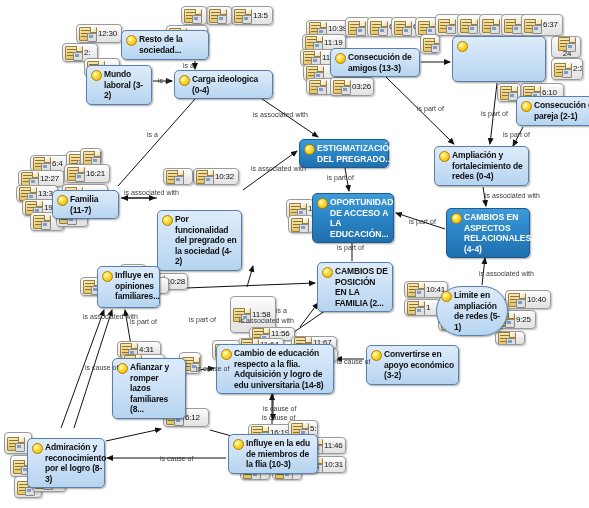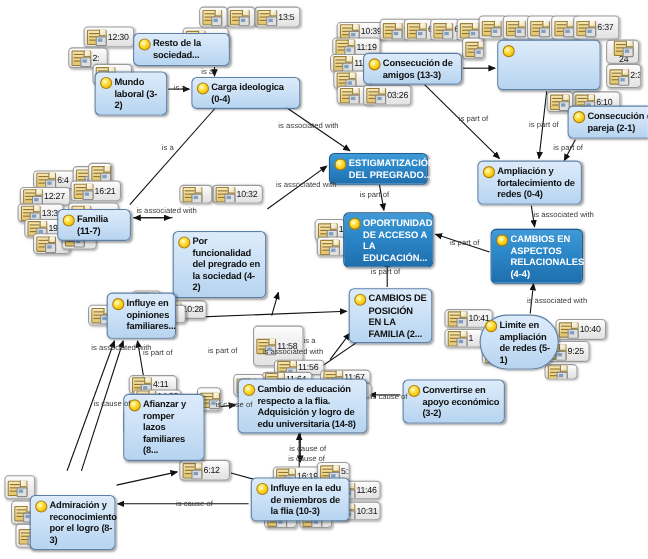--- a/index.html
+++ b/index.html
@@ -525,21 +525,21 @@
           <span class="mini"></span>
         </span>
         <span class="dlabel">11:58</span>
       </div>
       <div class="doc" style="left: 117px; top: 341px; width: 44px; height: 17px;">
         <span class="dico">
           <span class="sheet"></span>
           <span class="corner"></span>
           <span class="mini"></span>
         </span>
-        <span class="dlabel">4:11</span>
+        <span class="dlabel">4:31</span>
       </div>
       <div class="doc" style="left: 121px; top: 354px; width: 44px; height: 14px;">
         <span class="dico">
           <span class="sheet"></span>
           <span class="corner"></span>
           <span class="mini"></span>
         </span>
         <span class="dlabel">14:23</span>
       </div>
       <div class="doc" style="left: 179px; top: 352px; width: 22px; height: 22px;">
@@ -596,21 +596,21 @@
         </span>
         <span class="dlabel">12:3</span>
       </div>
       <div class="doc blank" style="left: 212px; top: 340px; width: 28px; height: 20px;">
         <span class="dico">
           <span class="sheet"></span>
           <span class="corner"></span>
           <span class="mini"></span>
         </span>
       </div>
-      <div class="doc" style="left: 163px; top: 418px; width: 46px; height: 19px;">
+      <div class="doc" style="left: 163px; top: 408px; width: 46px; height: 19px;">
         <span class="dico">
           <span class="sheet"></span>
           <span class="corner"></span>
           <span class="mini"></span>
         </span>
         <span class="dlabel">6:12</span>
       </div>
       <div class="doc" style="left: 248px; top: 424px; width: 46px; height: 17px;">
         <span class="dico">
           <span class="sheet"></span>
@@ -869,21 +869,21 @@
           <span class="star"></span>
         </span>
         <span class="nlabel">Cambio de educación respecto a la flia. Adquisición y logro de edu universitaria (14-8)</span>
       </div>
       <div class="node light" style="left: 366px; top: 345px; width: 93px; min-height: 28px;">
         <span class="nico">
           <span class="star"></span>
         </span>
         <span class="nlabel">Convertirse en apoyo económico (3-2)</span>
       </div>
-      <div class="node light" style="left: 27px; top: 450px; width: 78px; min-height: 40px;">
+      <div class="node light" style="left: 27px; top: 438px; width: 78px; min-height: 40px;">
         <span class="nico">
           <span class="star"></span>
         </span>
         <span class="nlabel">Admiración y reconocimiento por el logro (8-3)</span>
       </div>
       <div class="node light" style="left: 228px; top: 434px; width: 90px; min-height: 38px;">
         <span class="nico">
           <span class="star"></span>
         </span>
         <span class="nlabel">Influye en la edu de miembros de la flia (10-3)</span>

